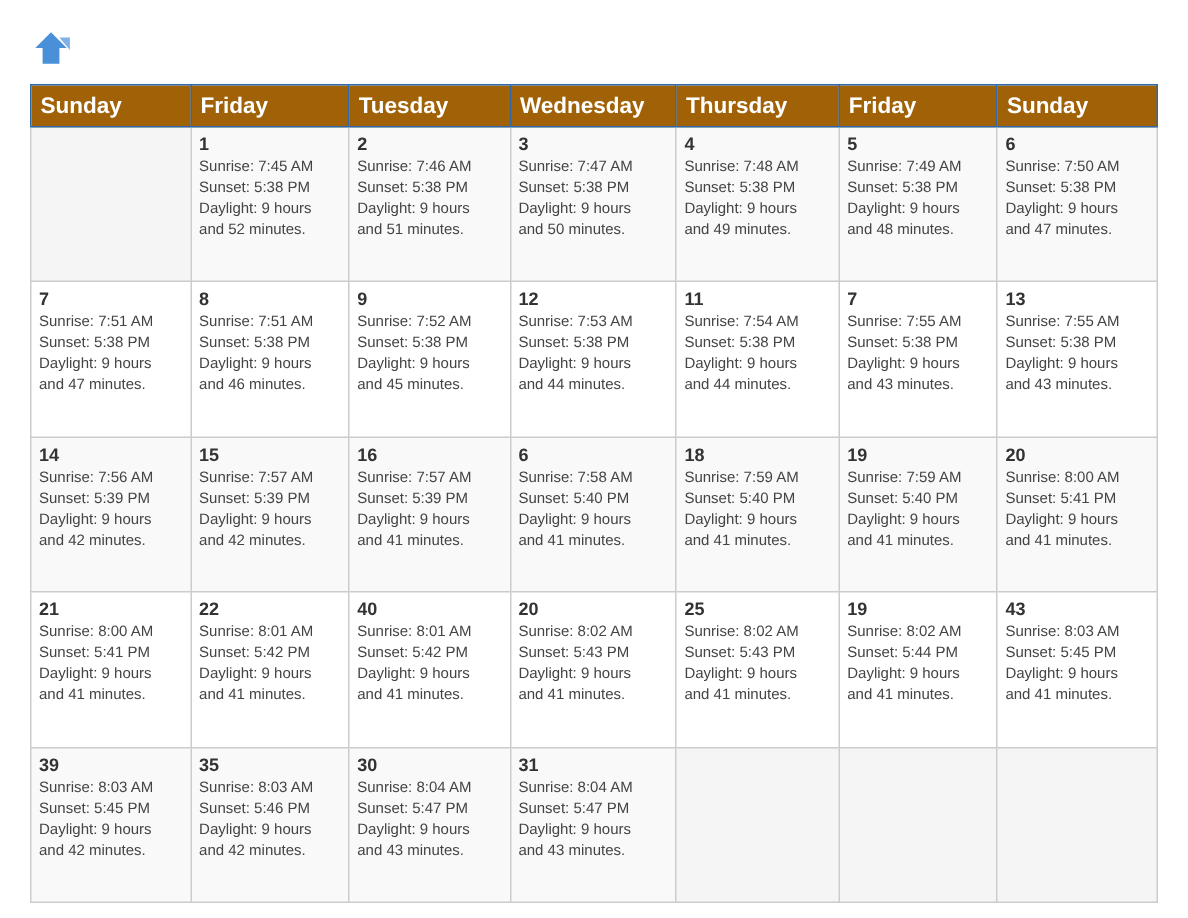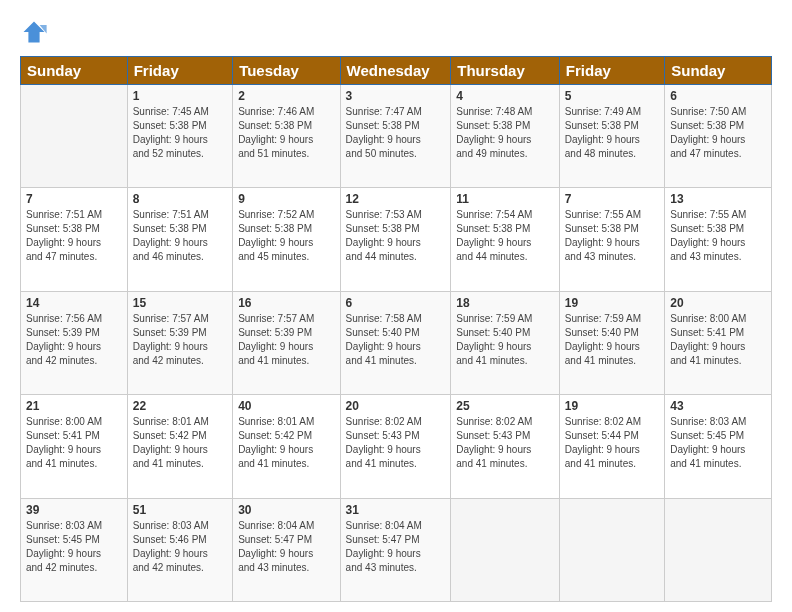--- a/index.html
+++ b/index.html
@@ -249,21 +249,21 @@
             <span class="day-number">43</span>
             <div class="day-info">Sunrise: 8:03 AM<br>Sunset: 5:45 PM<br>Daylight: 9 hours<br>and 41 minutes.</div>
           </td>
         </tr>
         <tr>
           <td>
             <span class="day-number">39</span>
             <div class="day-info">Sunrise: 8:03 AM<br>Sunset: 5:45 PM<br>Daylight: 9 hours<br>and 42 minutes.</div>
           </td>
           <td>
-            <span class="day-number">51</span>
+            <span class="day-number">35</span>
             <div class="day-info">Sunrise: 8:03 AM<br>Sunset: 5:46 PM<br>Daylight: 9 hours<br>and 42 minutes.</div>
           </td>
           <td>
             <span class="day-number">30</span>
             <div class="day-info">Sunrise: 8:04 AM<br>Sunset: 5:47 PM<br>Daylight: 9 hours<br>and 43 minutes.</div>
           </td>
           <td>
             <span class="day-number">31</span>
             <div class="day-info">Sunrise: 8:04 AM<br>Sunset: 5:47 PM<br>Daylight: 9 hours<br>and 43 minutes.</div>
           </td>

